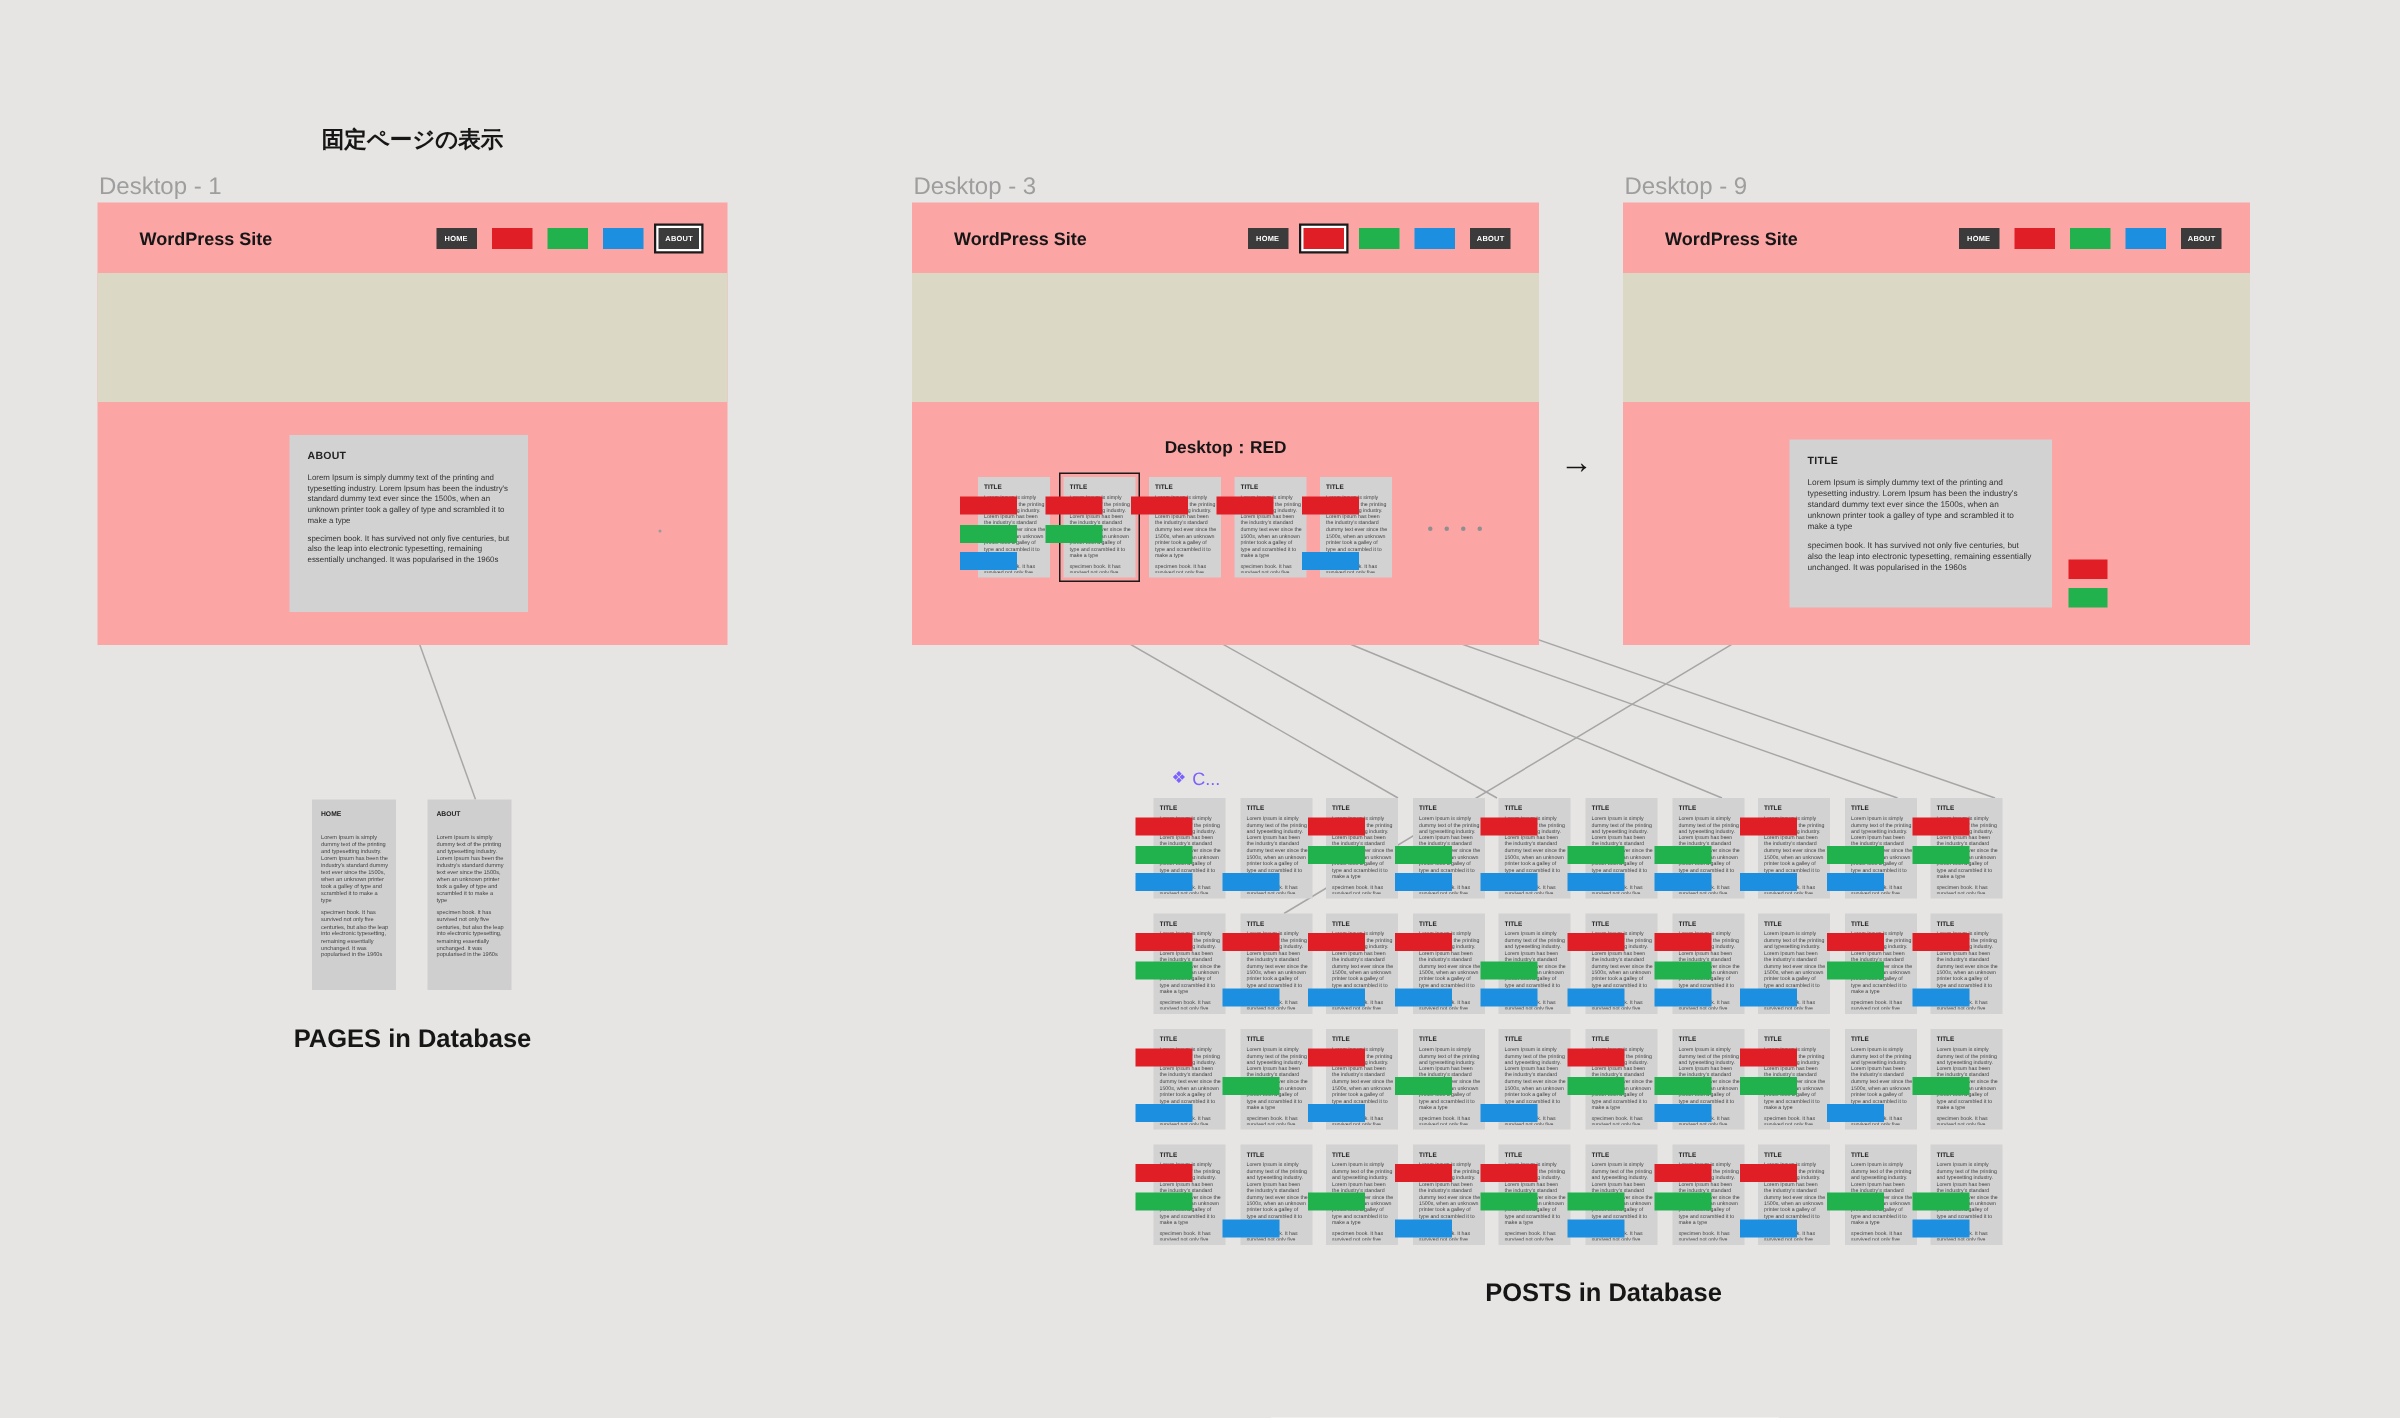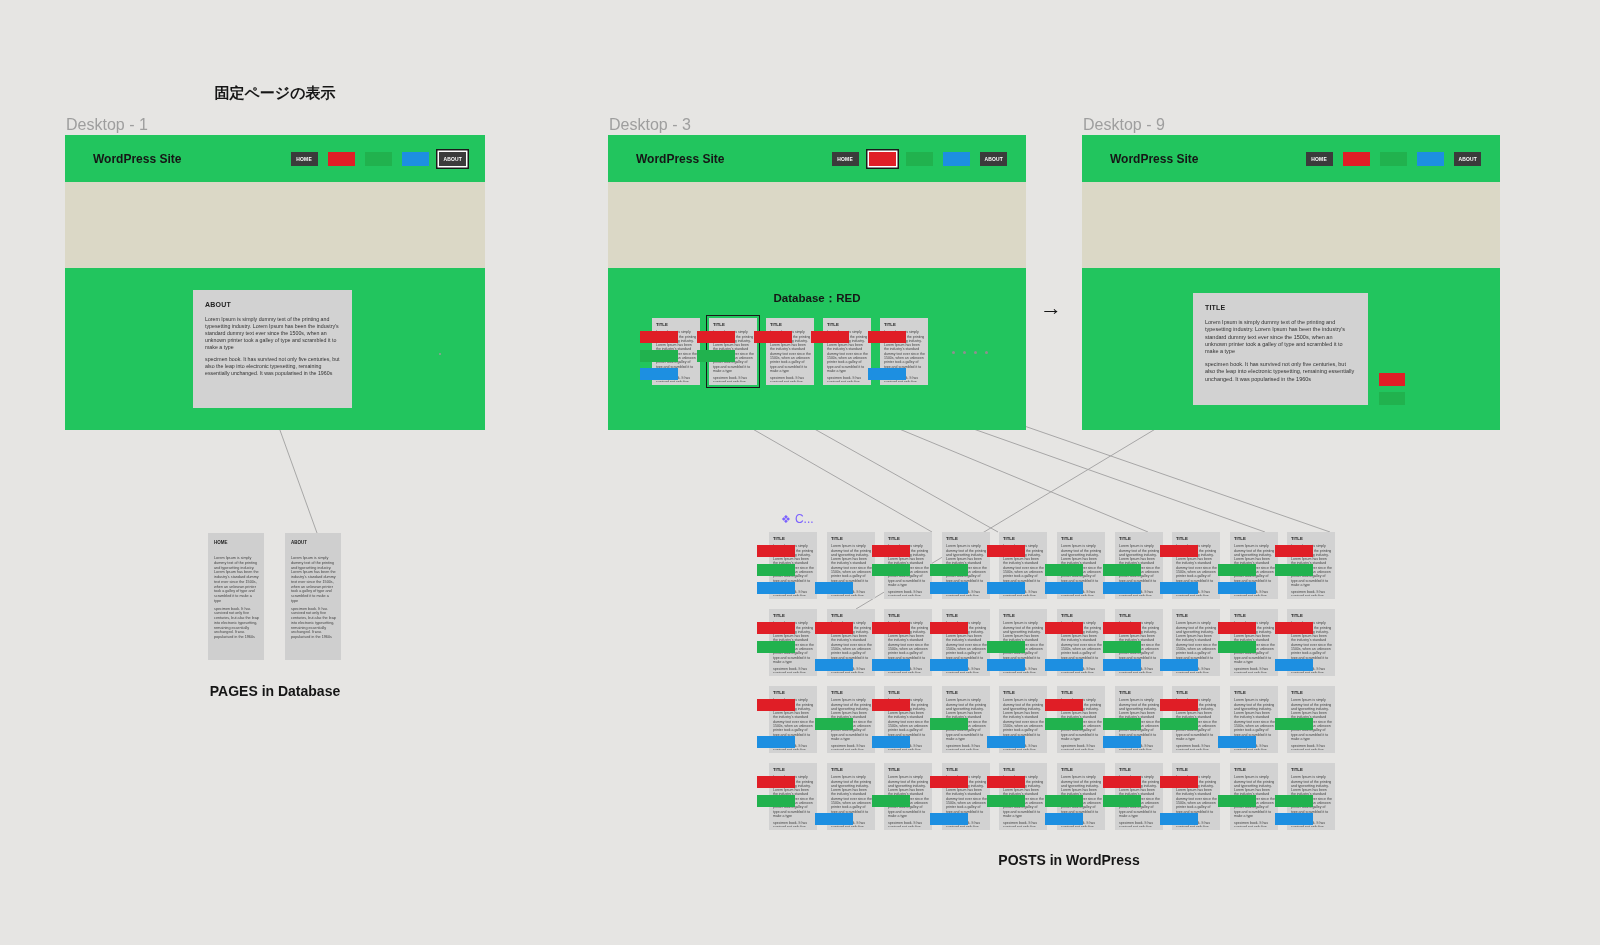--- a/index.html
+++ b/index.html
@@ -5,21 +5,21 @@
   :root{
     --red:#E01E26; --green:#21B24E; --blue:#1D8FE1; --dark:#3B3B3B;
     --beige:#DBD8C6; --cardgray:#D2D2D2; --canvas:#E6E5E3;
     --purple:#7B61FF; --line:#9C9C9C; --framelabel:#9E9E9E;
   }
   html,body{margin:0;padding:0}
   #canvas{position:relative;width:1600px;height:945px;background:var(--canvas);
     font-family:"Liberation Sans",sans-serif;overflow:hidden;color:#111}
   .section-title{position:absolute;text-align:center;font-size:15px;font-weight:700;color:#161616}
   .frame-label{position:absolute;font-size:16px;color:var(--framelabel)}
-  .frame{position:absolute;width:420px;height:295px;background:#22c55e}
+  .frame{position:absolute;width:420px;height:295px;background:#fca5a5}
   .site-header{position:absolute;top:0;left:0;right:0;height:47px;display:flex;align-items:center;
     justify-content:space-between;padding:0 19px 0 28px;box-sizing:border-box}
   .site-title{font-size:12px;font-weight:700;color:#161616}
   .nav{display:flex;gap:10px;align-items:center}
   .nav-btn{width:27px;height:14px;background:var(--dark);flex:none;display:flex;align-items:center;justify-content:center}
   .btn-label{font-size:9px;font-weight:700;color:#fff;transform:scale(.55);letter-spacing:.3px;white-space:nowrap}
   .swatch{width:27px;height:14px;flex:none}
   .nav-sel{box-shadow:0 0 0 1.5px #ffffff,0 0 0 3px #1a1a1a}
   .hero{position:absolute;top:47px;left:0;width:100%;height:86px;background:var(--beige)}
   .content-box{position:absolute;background:var(--cardgray);box-sizing:border-box;padding:11px 12px;overflow:hidden}
@@ -37,21 +37,21 @@
   .tag{position:absolute;left:-12px;width:38px;height:12px;z-index:2}
   .tag-R{top:13px;background:var(--red)}
   .tag-G{top:32px;background:var(--green)}
   .tag-B{top:50px;background:var(--blue)}
   .card-sel{outline:1.6px solid #1a1a1a;outline-offset:2.5px}
   .pgcard{position:relative;width:56px;height:127px;background:#CFCFCF;flex:none}
   .pgcard-inner{position:absolute;left:6px;right:5px;top:7px;bottom:5px;overflow:hidden}
   .pgcard .s50{font-size:7.5px;line-height:1.25;color:#444}
   .pgcard .ct{font-size:9px;font-weight:700;color:#222;margin:0 0 20px}
   .pgcard p{margin:0 0 7px}
-  .db-label{position:absolute;font-size:14px;font-weight:700;color:#161616;text-align:center}
+  .db-label{position:absolute;font-size:17px;font-weight:700;color:#161616;text-align:center}
   .dots{position:absolute;display:flex;gap:8px}
   .dot{width:3px;height:3px;border-radius:50%;background:#8F8F8F}
   .arrow{position:absolute;font-size:22px;font-weight:700;color:#161616}
   .comp-label{position:absolute;display:flex;align-items:center;gap:4px;color:var(--purple)}
   .comp-icon{font-size:11px;line-height:1}
   .comp-text{font-size:12px;font-weight:500}
   .d3tag{position:absolute;width:26px;height:13px}
   #connectors{position:absolute;left:0;top:0;pointer-events:none}
   .stray-dot{position:absolute;left:439px;top:353px;width:2px;height:2px;border-radius:50%;background:#9A9A9A}
 </style>
@@ -137,21 +137,21 @@
           </div>
         <div class="swatch nav-sel" style="background:var(--red)"></div>
         <div class="swatch" style="background:var(--green)"></div>
         <div class="swatch" style="background:var(--blue)"></div>
         <div class="nav-btn">
           <span class="btn-label">ABOUT</span>
           </div>
       </div>
     </div>
     <div class="hero"></div>
-    <div class="cat-heading">Database：RED</div>
+    <div class="cat-heading">Desktop：RED</div>
     <div class="cards-row" id="category-cards" style="left:44px;top:183px">
         <div class="pcard">
           <div class="pcard-inner">
             <div class="s50">
               <div class="ct">TITLE</div>
               <p>Lorem Ipsum is simply dummy text of the printing and typesetting industry. Lorem Ipsum has been the industry's standard dummy text ever since the 1500s, when an unknown printer took a galley of type and scrambled it to make a type</p>
               <p>specimen book. It has survived not only five centuries, but also the leap into electronic typesetting, remaining essentially unchanged. It was popularised in the 1960s</p>
             </div>
           </div>
           <span class="tag tag-R"></span>
@@ -681,15 +681,15 @@
               <div class="ct">TITLE</div>
               <p>Lorem Ipsum is simply dummy text of the printing and typesetting industry. Lorem Ipsum has been the industry's standard dummy text ever since the 1500s, when an unknown printer took a galley of type and scrambled it to make a type</p>
               <p>specimen book. It has survived not only five centuries, but also the leap into electronic typesetting, remaining essentially unchanged. It was popularised in the 1960s</p>
             </div>
           </div>
           <span class="tag tag-G"></span>
           <span class="tag tag-B"></span>
         </div>
       </div>
     </div>
-  <div class="db-label" style="left:769px;width:600px;top:852px">POSTS in WordPress</div>
+  <div class="db-label" style="left:769px;width:600px;top:852px">POSTS in Database</div>
 
 </div>
 
 </body></html>

